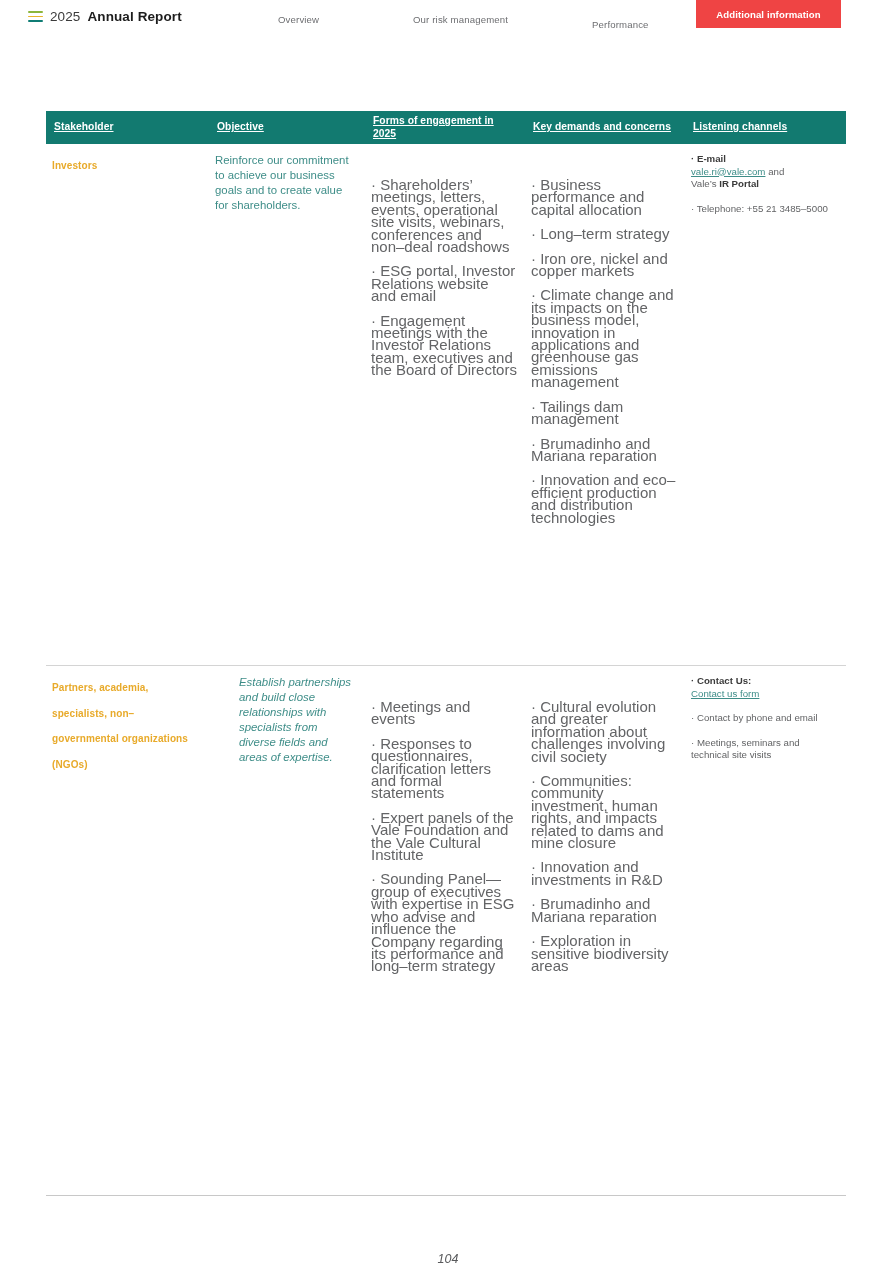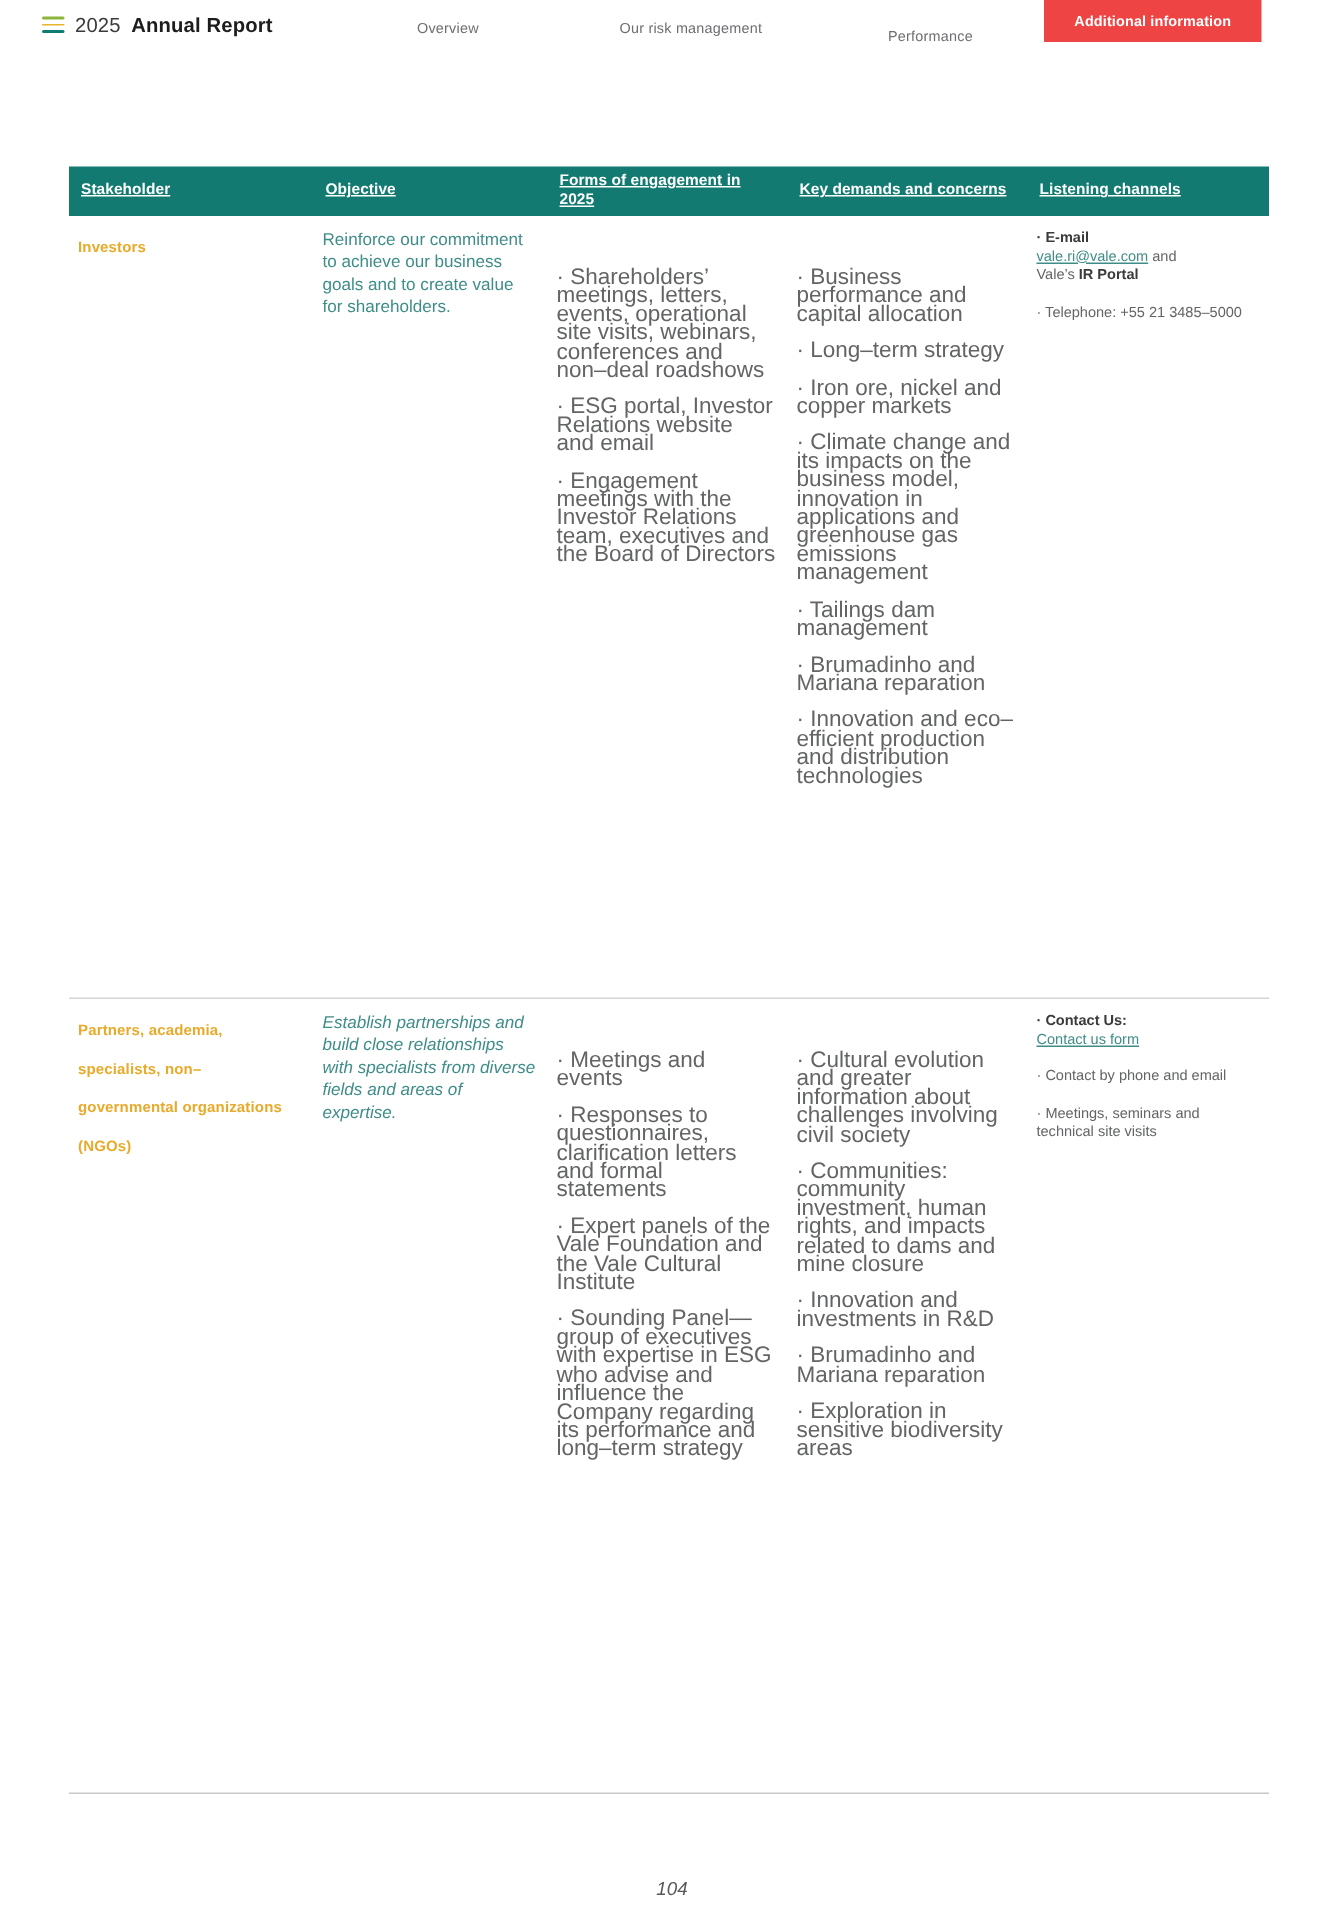--- a/index.html
+++ b/index.html
@@ -139,21 +139,21 @@
     font-weight: 700;
     font-size: 10px;
     line-height: 25.5px;
     letter-spacing: .1px;
   }
   .objective {
     color: #3e8d88;
     font-size: 11.4px;
     line-height: 15px;
   }
-  .objective.ital { font-style: italic; }
+  .objective.ital { font-style: italic; margin-left: 24px; }
 
   .bullets { font-size: 15px; line-height: 12.4px; color: #636466; margin-top: 26px; }
   .bullets p { margin: 0 0 12px 0; }
   .bullets p:last-child { margin-bottom: 0; }
 
   .chan { font-size: 9.7px; line-height: 12.6px; color: #636466; }
   .chan p { margin: 0 0 12px 0; }
   .chan p:last-child { margin-bottom: 0; }
   .chan b { color: #3b3b3b; font-weight: 700; }
   .chan a {

